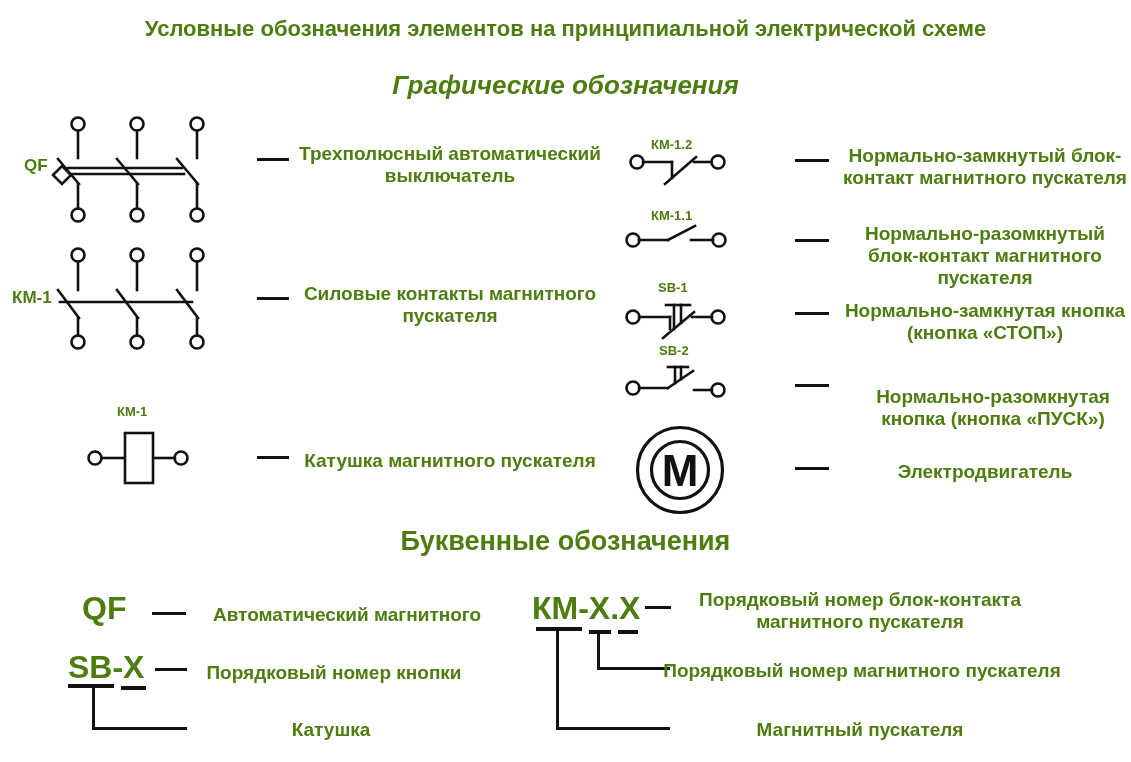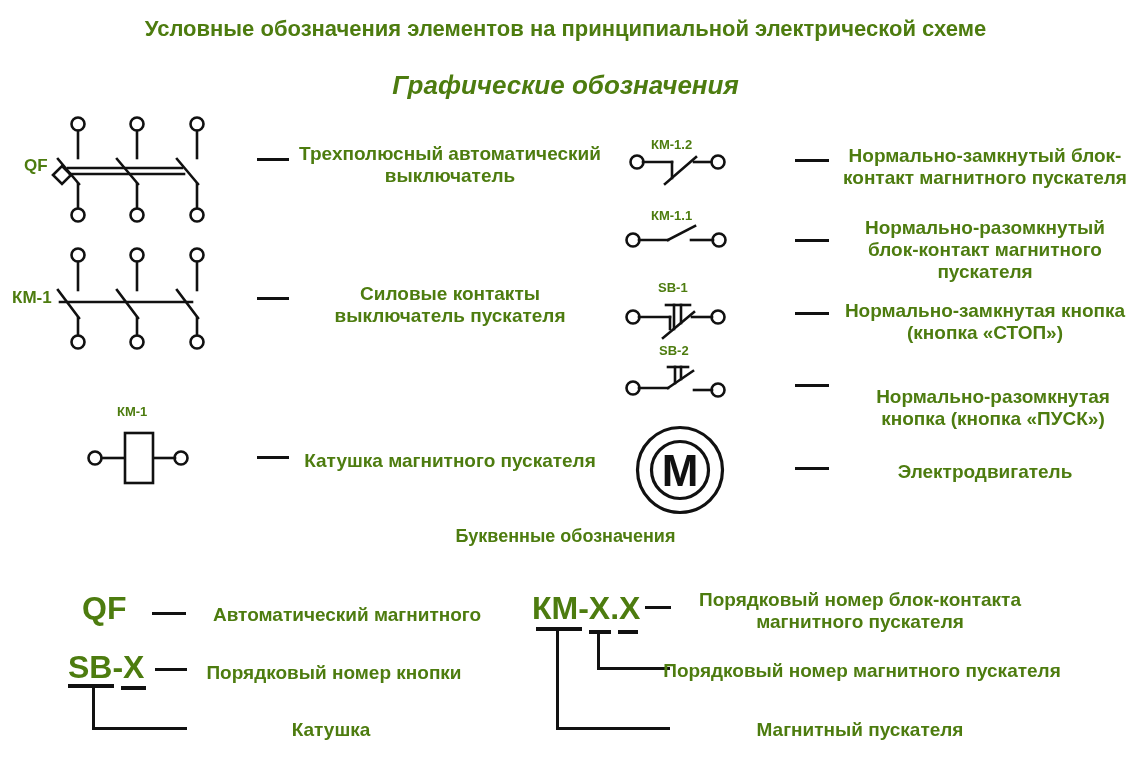--- a/index.html
+++ b/index.html
@@ -3,21 +3,21 @@
 <meta charset="utf-8">
 <style>
   html,body{margin:0;padding:0;background:#fff;}
   .canvas{
     position:relative;width:1131px;height:762px;background:#ffffff;
     font-family:"Liberation Sans", sans-serif;color:#4d7c0f;overflow:hidden;
   }
   .ttl{position:absolute;left:0;right:0;text-align:center;font-weight:bold;}
   .page-title{top:16px;font-size:22px;}
   .sub-title{top:70px;font-size:26px;font-style:italic;}
-  .letter-title{top:526px;font-size:18px;}
+  .letter-title{top:526px;font-size:27px;}
   svg{position:absolute;overflow:visible;}
   svg .st{stroke:#111;stroke-width:2.6;fill:none;stroke-linecap:square;}
   svg .stf{stroke:#111;stroke-width:2.6;fill:#fff;}
   .sym-label{position:absolute;font-weight:bold;font-size:13px;white-space:nowrap;}
   .sym-label--big{font-size:17px;}
   .desc{position:absolute;font-weight:bold;font-size:19px;text-align:center;line-height:1.15;}
   .desc--nowrap{white-space:nowrap;transform:translateX(-50%);}
   .dash{position:absolute;height:3px;background:#111;}
   .cline{position:absolute;background:#111;}
   .code{position:absolute;font-weight:bold;font-size:32px;line-height:1;white-space:nowrap;}
@@ -81,21 +81,21 @@
       <circle cx="177" cy="15" r="6.5"></circle>
         <line x1="177" y1="22" x2="177" y2="50"></line>
       <line x1="157" y1="50" x2="178" y2="78"></line>
         <line x1="177" y1="78" x2="177" y2="95"></line>
       <circle cx="177" cy="102" r="6.5"></circle>
     </g>
     <line class="st" x1="40" y1="62" x2="172" y2="62"></line>
   </svg>
   <div class="sym-label sym-label--big" style="left:12px;top:288px;">КМ-1</div>
   <div class="dash" style="left:257px;top:297px;width:32px;"></div>
-  <div class="desc" style="left:295px;top:283px;width:310px;">Силовые контакты выключатель пускателя</div>
+  <div class="desc" style="left:295px;top:283px;width:310px;">Силовые контакты магнитного пускателя</div>
 
   <svg style="left:75px;top:425px;" width="130" height="70" viewBox="0 0 130 70">
     <g class="st">
       <circle cx="20" cy="33" r="6.5"></circle>
         <line x1="27" y1="33" x2="50" y2="33"></line>
       <line x1="78" y1="33" x2="100" y2="33"></line>
         <circle cx="106" cy="33" r="6.5"></circle>
     </g>
     <rect class="stf" x="50" y="8" width="28" height="50"></rect>
   </svg>
@@ -121,21 +121,21 @@
   <svg style="left:620px;top:224px;" width="110" height="32" viewBox="0 0 110 32">
     <g class="st">
       <circle cx="13" cy="16" r="6.5"></circle>
         <line x1="19" y1="16" x2="48" y2="16"></line>
       <line x1="48" y1="16" x2="75" y2="2"></line>
       <line x1="71" y1="16" x2="93" y2="16"></line>
         <circle cx="99" cy="16" r="6.5"></circle>
     </g>
   </svg>
   <div class="dash" style="left:795px;top:239px;width:34px;"></div>
-  <div class="desc" style="left:840px;top:217px;width:290px;text-align:center;">Нормально-разомкнутый блок-контакт магнитного пускателя</div>
+  <div class="desc" style="left:840px;top:223px;width:290px;text-align:center;">Нормально-разомкнутый блок-контакт магнитного пускателя</div>
 
   <div class="sym-label" style="left:658px;top:280px;text-align:right;">SB-1</div>
   <svg style="left:620px;top:296px;" width="110" height="48" viewBox="0 0 110 48">
     <g class="st">
       <circle cx="13" cy="21" r="6.5"></circle>
         <line x1="19" y1="21" x2="50" y2="21"></line>
       <line x1="50" y1="21" x2="50" y2="33"></line>
       <line x1="43" y1="42" x2="74" y2="16"></line>
       <line x1="72" y1="21" x2="92" y2="21"></line>
         <circle cx="98" cy="21" r="6.5"></circle>

